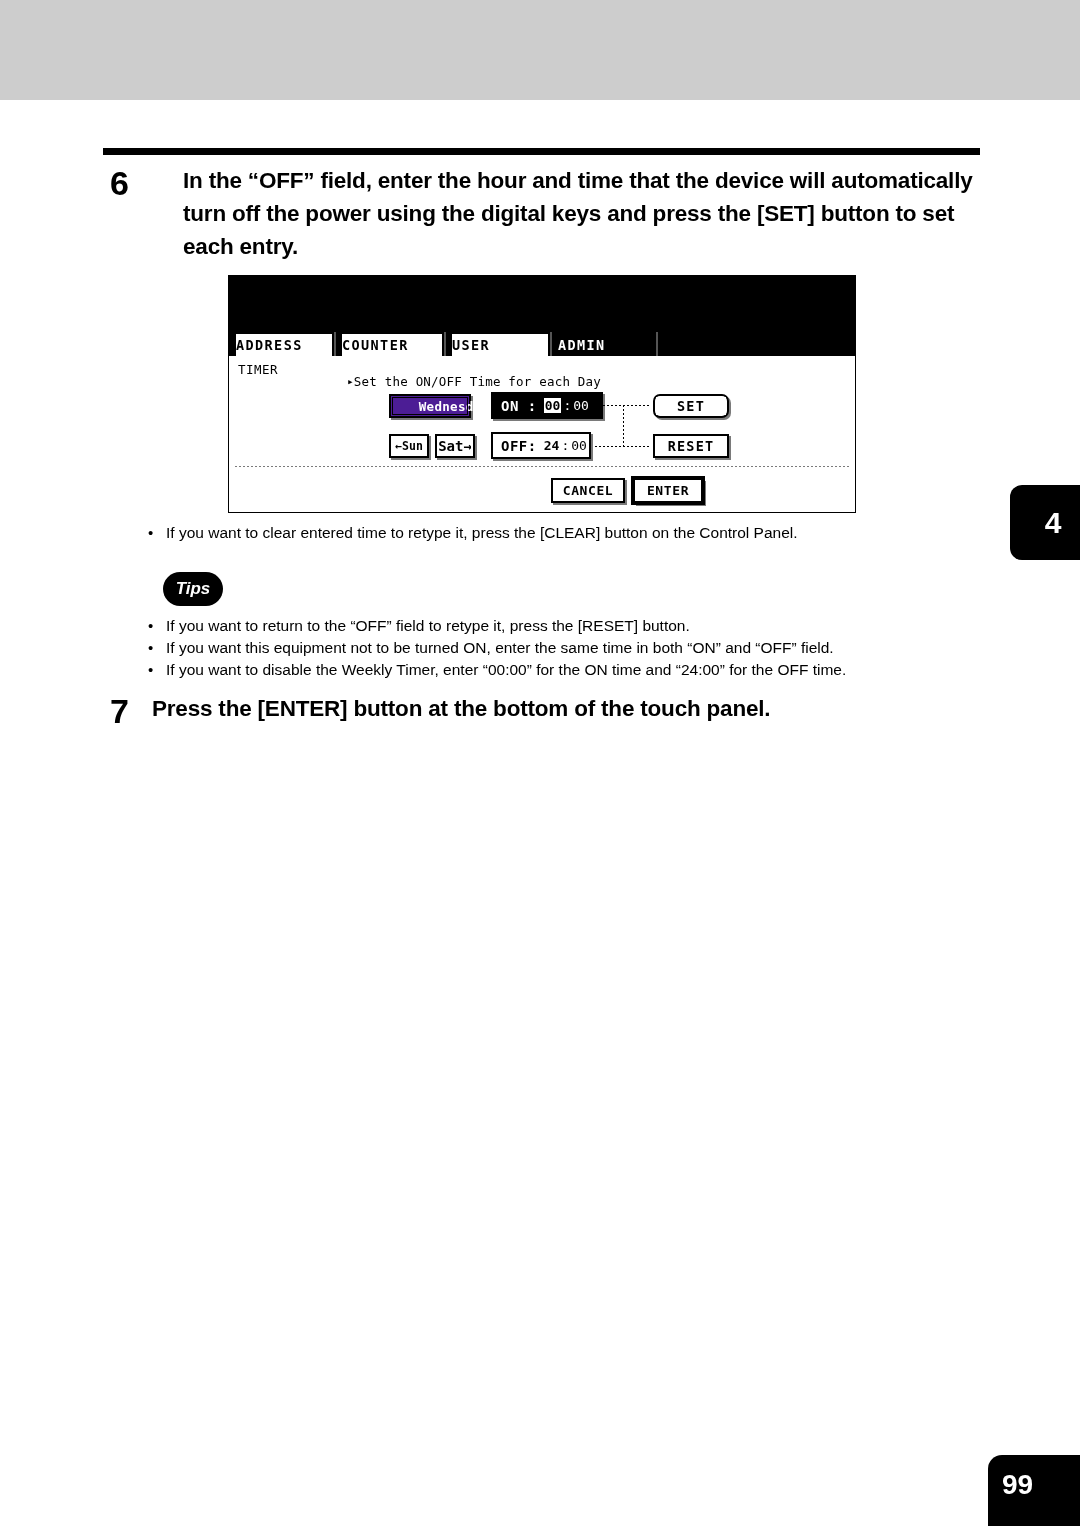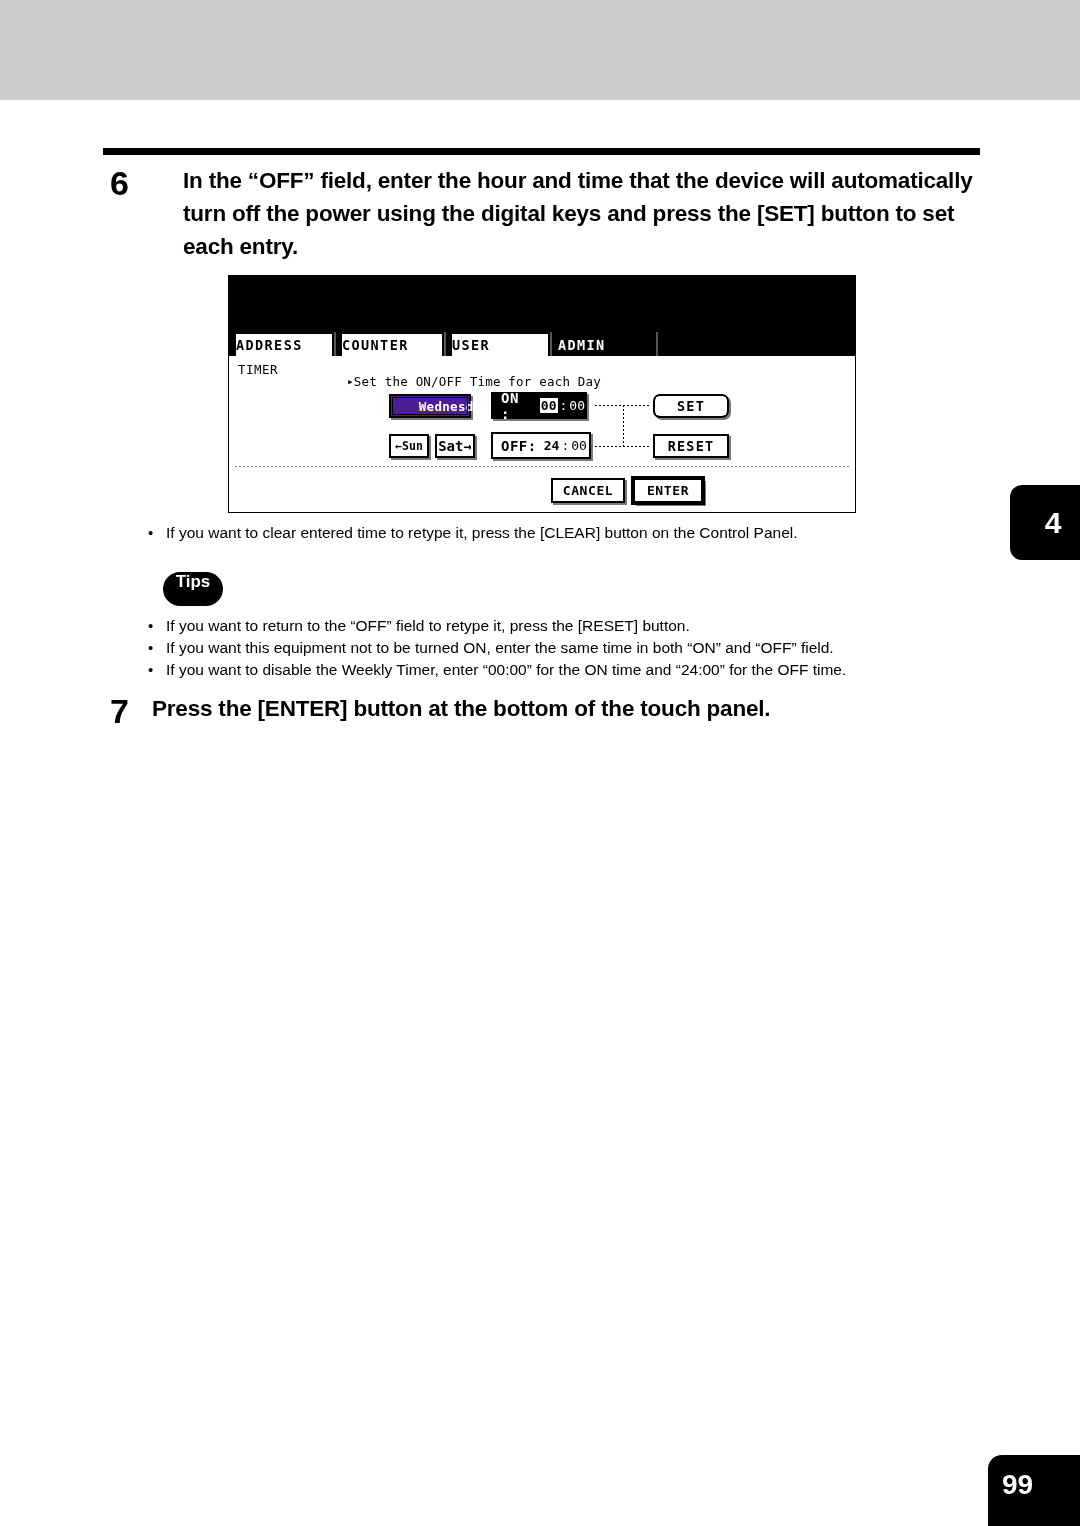--- a/index.html
+++ b/index.html
@@ -195,21 +195,21 @@
     border: 2px solid #000;
     box-sizing: border-box;
     display: flex;
     align-items: center;
     box-shadow: 2px 2px 0 #7a7a7a;
     font-family: "DejaVu Sans Mono", monospace;
     padding-left: 8px;
   }
   #field-on {
     left: 262px; top: 36px;
-    width: 96px; height: 27px;
+    width: 112px; height: 27px;
     background: #000;
     color: #fff;
   }
   #field-off {
     left: 262px; top: 76px;
     width: 100px; height: 27px;
     background: #fff;
     color: #000;
   }
   .tf-label {
@@ -272,24 +272,25 @@
 
   
   .tips-badge {
     position: absolute;
     left: 163px; top: 472px;
     width: 60px; height: 34px;
     background: #000;
     border-radius: 17px;
     color: #fff;
     display: flex;
-    align-items: flex-start;
+    align-items: center;
     justify-content: center;
     font-size: 17px;
     font-weight: bold;
+    font-style: italic;
   }
   #tip1 { left: 148px; top: 515px; width: 820px; }
   #tip2 { left: 148px; top: 537px; width: 830px; }
   #tip3 { left: 148px; top: 559px; width: 830px; }
 
   
   .chapter-tab {
     position: absolute;
     left: 1010px; top: 485px;
     width: 86px;

